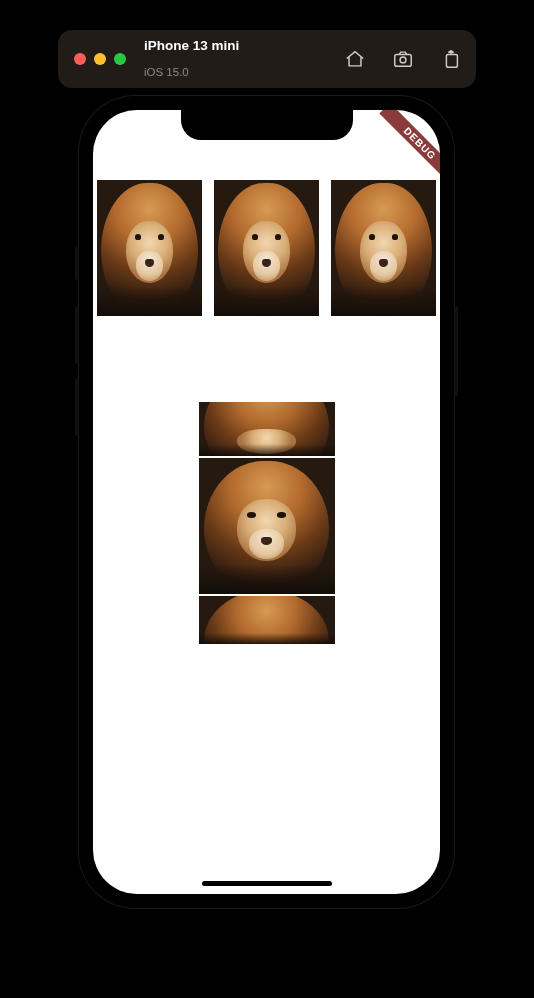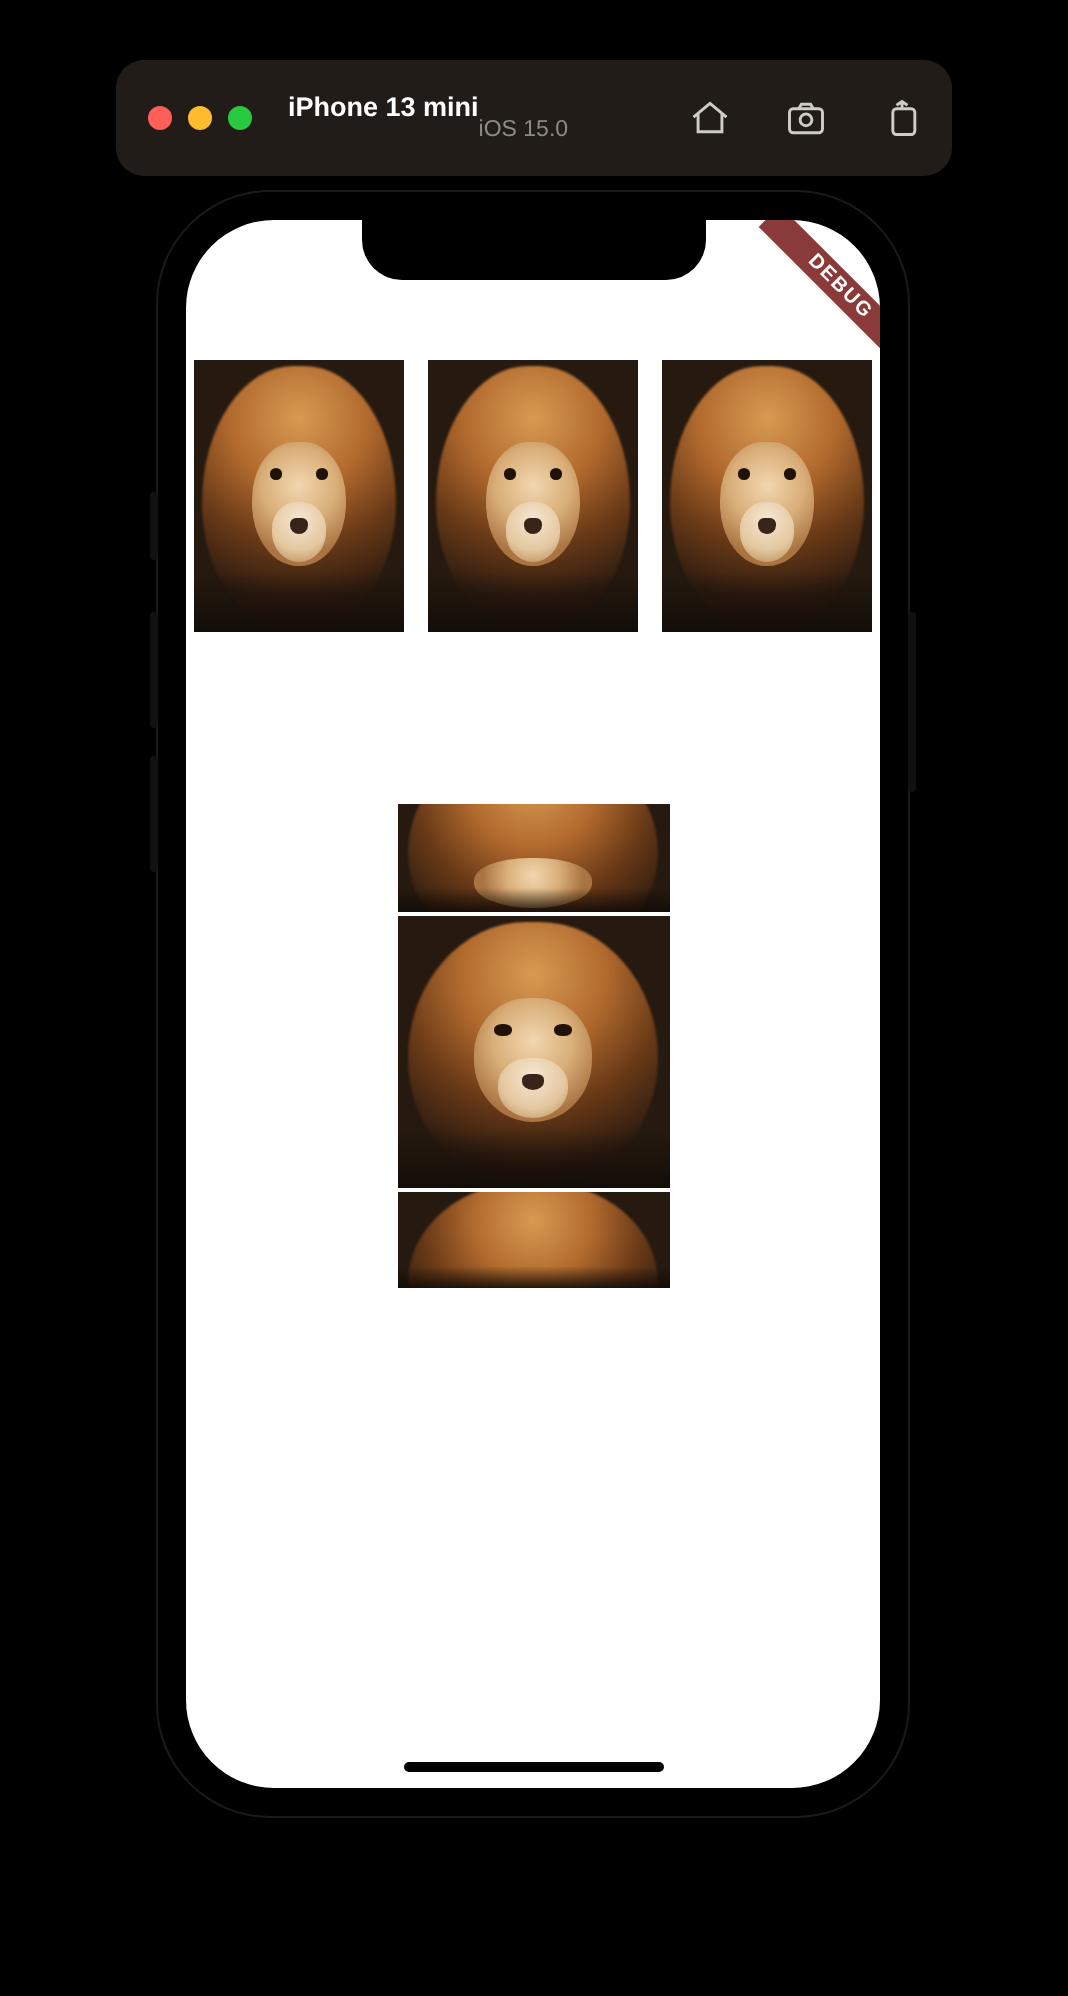--- a/index.html
+++ b/index.html
@@ -25,21 +25,21 @@
     border-radius: 14px;
     display: flex;
     align-items: center;
     padding: 0 14px 0 16px;
   }
   .traffic-lights { display:flex; gap:8px; }
   .tl { width:12px; height:12px; border-radius:50%; }
   .tl.red    { background:#ff5f56; }
   .tl.yellow { background:#ffbd2e; }
   .tl.green  { background:#27c93f; }
-  .sim-title-block { margin-left: 18px; display:flex; flex-direction:row; line-height:1.1; }
+  .sim-title-block { margin-left: 18px; display:flex; flex-direction:column; line-height:1.1; }
   .sim-device-name { color:#fff; font-weight:700; font-size:13.5px; }
   .sim-ios-version { color:#8d8a86; font-size:11.5px; margin-top:12px; }
   .sim-spacer { flex: 1; }
   .sim-icons { display:flex; gap:26px; align-items:center; color:#cfcbc7; }
   .sim-icons svg { width:22px; height:22px; display:block; stroke:#cfcbc7; fill:none; stroke-width:1.6; }
 
   
   .phone {
     position: absolute;
     top: 96px;

